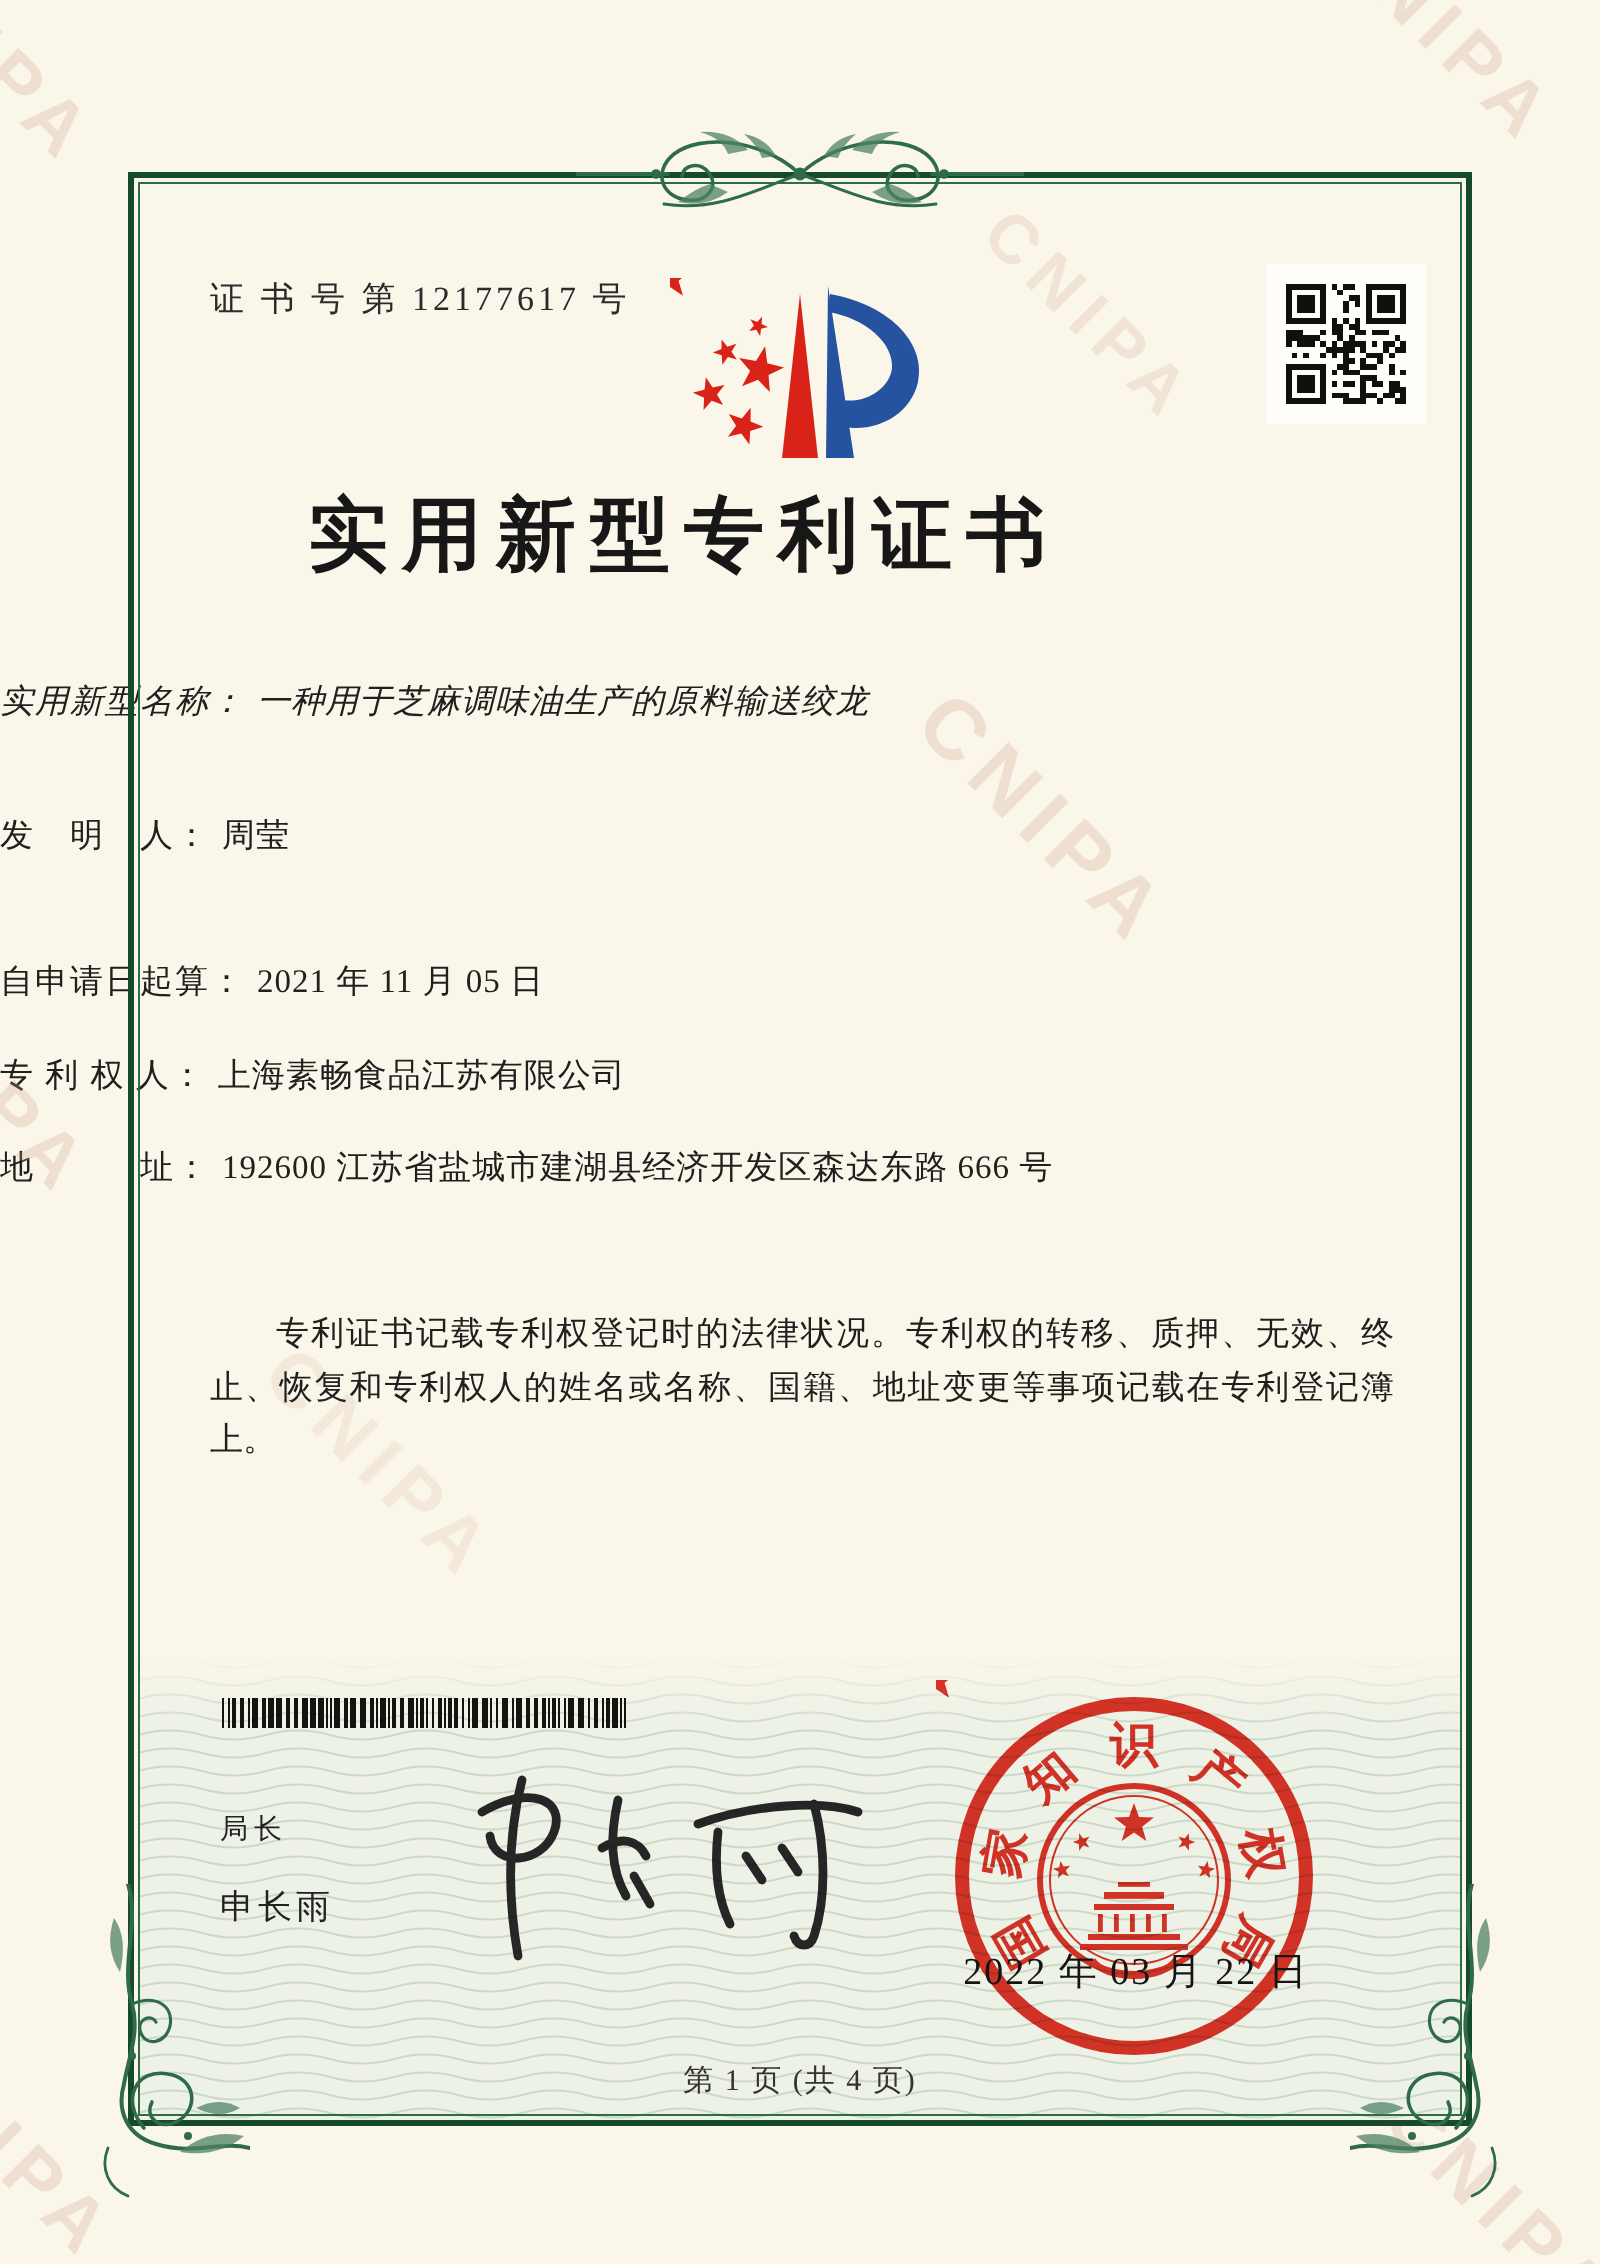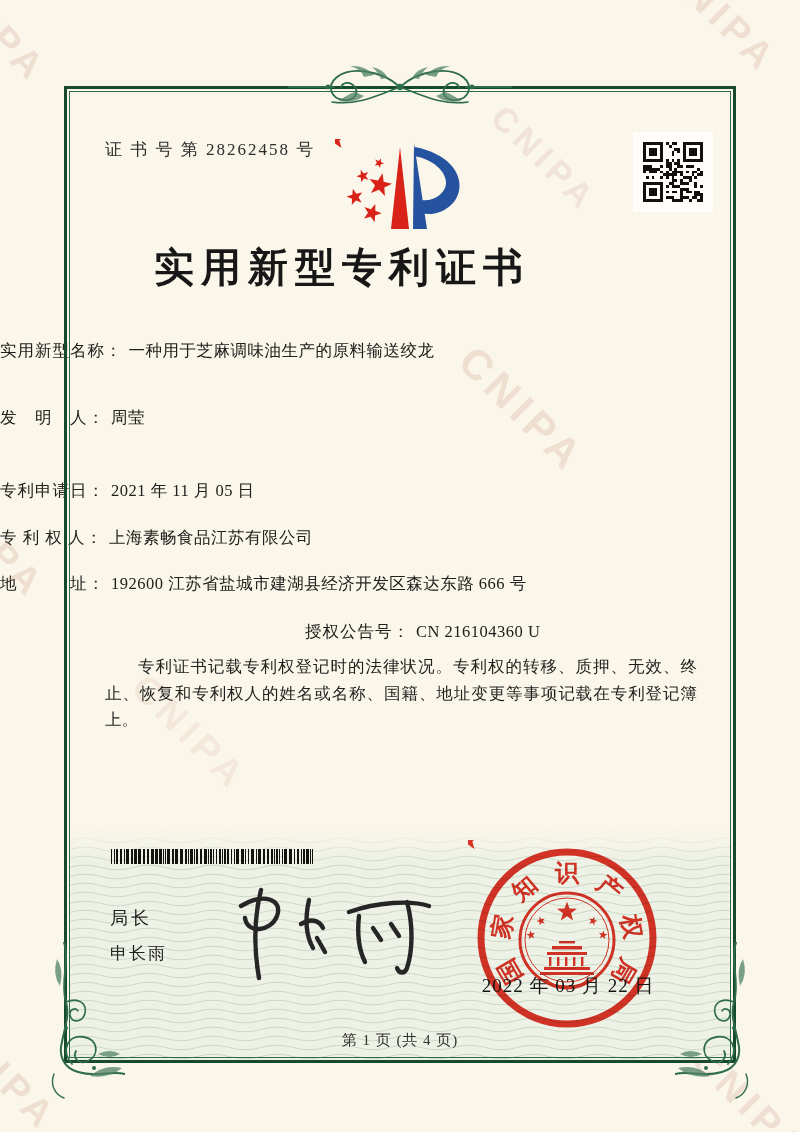--- a/index.html
+++ b/index.html
@@ -44,33 +44,33 @@
       z-index:3;display:flex;align-items:center;justify-content:center;}
   .qr svg{width:60px;height:60px;shape-rendering:crispEdges;fill:#12100e;}
 
   .logo{position:absolute;left:335px;top:139px;z-index:3;}
 
   .title{position:absolute;left:0;top:240px;width:684px;text-align:center;
          font-size:40px;font-weight:bold;color:#171717;letter-spacing:7px;z-index:3;}
   .frow{position:absolute;left:0;font-size:16.5px;color:#20201e;white-space:nowrap;}
   .frow .lbl{letter-spacing:1px;}
   .frow .val{margin-left:6px;letter-spacing:0.5px;}
-  .r1{top:340px;} .r2{top:407px;} .r3{top:433px;} .r4{top:480px;}
+  .r1{top:340px;font-style:italic;} .r2{top:407px;} .r3{top:433px;} .r4{top:480px;}
   .r5{top:527px;} .r6{top:573px;} .r7{top:621px;width:600px;}
   .grp2{position:absolute;left:305px;top:0;}
 
   .body-text{position:absolute;left:105px;top:654px;width:592px;z-index:3;
              font-size:16.5px;line-height:26.5px;color:#1f1f1d;text-align:justify;}
   .body-text p{margin:0;text-indent:2em;}
 
   .barcode{position:absolute;left:111px;top:849px;width:207px;height:15px;z-index:3;
            display:flex;align-items:stretch;overflow:hidden;}
   .barcode i{display:inline-block;height:100%;background:#15130f;flex:0 0 auto;}
 
-  .sig-title{position:absolute;left:110px;top:906px;z-index:3;font-size:18px;color:#222;
+  .sig-title{position:absolute;left:110px;top:906px;z-index:3;font-size:14px;color:#222;
              font-family:"Liberation Sans","DejaVu Sans",sans-serif;letter-spacing:3px;text-align:right;}
   .sig-name{position:absolute;left:110px;top:942px;z-index:3;font-size:17px;color:#222;
              font-family:"Liberation Sans","DejaVu Sans",sans-serif;letter-spacing:2px;}
   .sig-script{position:absolute;left:225px;top:872px;z-index:3;}
 
   .seal{position:absolute;left:468px;top:840px;z-index:3;opacity:0.95;mix-blend-mode:multiply;}
   .seal text{font-weight:bold;font-family:"Liberation Serif","DejaVu Serif",serif;}
   .seal-date{position:absolute;left:468px;top:973px;width:200px;text-align:center;z-index:3;
              font-size:19px;color:#161514;letter-spacing:1px;}
 
@@ -143,21 +143,21 @@
     <path class="green-fill" d="M20,44 q-8,-12 -3,-27 q7,10 3,27z"></path>
     <path class="green-stroke" stroke-width="2" d="M22,100 C18,114 24,126 38,130 C58,136 70,128 85,132"></path>
     <path class="green-stroke" stroke-width="1.8" d="M32,122 C20,108 28,92 44,95 C58,97 60,113 48,119 C40,123 32,117 36,109"></path>
     <path class="green-fill" d="M50,134 q14,-12 32,-8 q-13,11 -32,8z"></path>
     <path class="green-fill" d="M58,112 q12,-6 22,0 q-10,6 -22,0z"></path>
     <path class="green-stroke" stroke-width="1.4" d="M14,132 C10,142 14,152 24,156"></path>
     <circle cx="26" cy="86" r="2" fill="#2e6b4a"></circle>
     <circle cx="54" cy="126" r="2" fill="#2e6b4a"></circle>
   </svg>
 
-  <div class="cert-no">证 书 号 第 28262458 号</div>
+  <div class="cert-no">证 书 号 第 12177617 号</div>
 
   <div class="qr">
     <svg viewBox="0 0 21 21">
         <rect x="0" y="0" width="1" height="1"></rect>
         <rect x="1" y="0" width="1" height="1"></rect>
         <rect x="2" y="0" width="1" height="1"></rect>
         <rect x="3" y="0" width="1" height="1"></rect>
         <rect x="4" y="0" width="1" height="1"></rect>
         <rect x="5" y="0" width="1" height="1"></rect>
         <rect x="6" y="0" width="1" height="1"></rect>
@@ -387,30 +387,29 @@
 
   <div class="title">实用新型专利证书</div>
 
   <div class="frow r1">
     <span class="lbl">实用新型名称：</span><span class="val">一种用于芝麻调味油生产的原料输送绞龙</span>
   </div>
   <div class="frow r2">
     <span class="lbl">发　明　人：</span><span class="val">周莹</span>
   </div>
   <div class="frow r4">
-    <span class="lbl">专利申请日：</span><span class="val">2021 年 11 月 05 日</span>
+    <span class="lbl">自申请日起算：</span><span class="val">2021 年 11 月 05 日</span>
   </div>
   <div class="frow r5">
     <span class="lbl">专 利 权 人：</span><span class="val">上海素畅食品江苏有限公司</span>
   </div>
   <div class="frow r6">
     <span class="lbl">地　　　址：</span><span class="val">192600 江苏省盐城市建湖县经济开发区森达东路 666 号</span>
   </div>
   <div class="frow r7">
-    <span class="grp2"><span class="lbl">授权公告号：</span><span class="val">CN 216104360 U</span></span>
   </div>
 
   <div class="body-text">
     <p>专利证书记载专利权登记时的法律状况。专利权的转移、质押、无效、终止、恢复和专利权人的姓名或名称、国籍、地址变更等事项记载在专利登记簿上。</p>
   </div>
 
   <div class="barcode">
       <i style="width:1px;margin-right:2px"></i>
       <i style="width:1px;margin-right:1px"></i>
       <i style="width:2px;margin-right:2px"></i>

